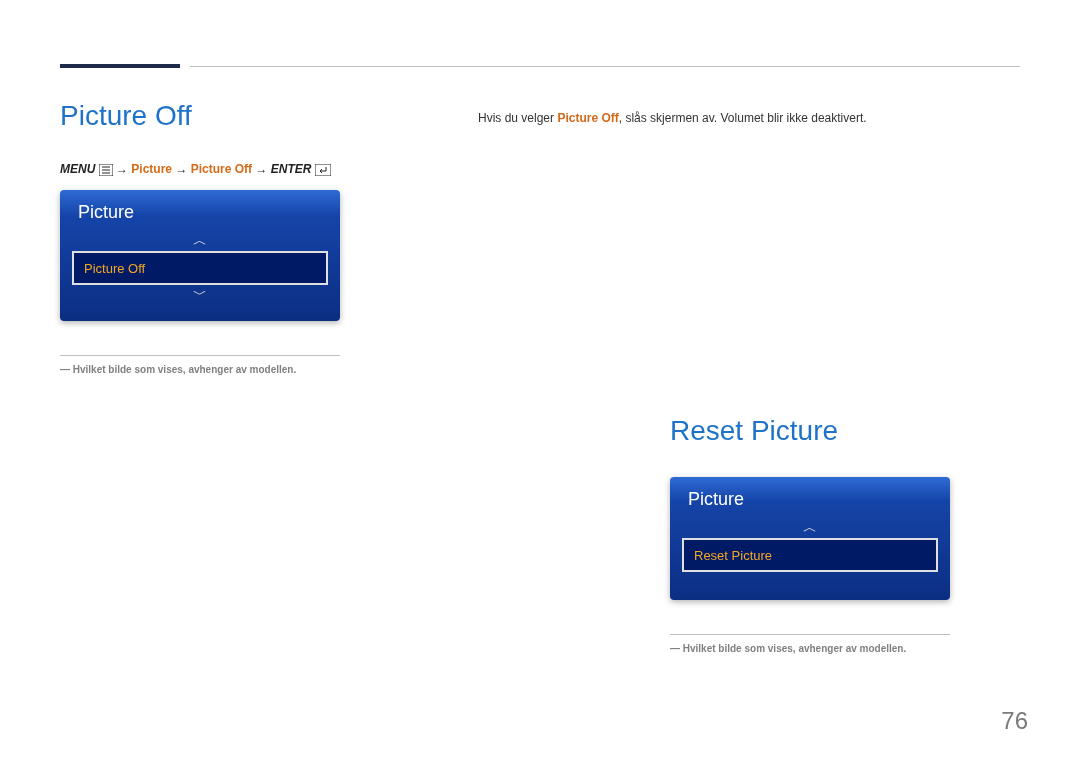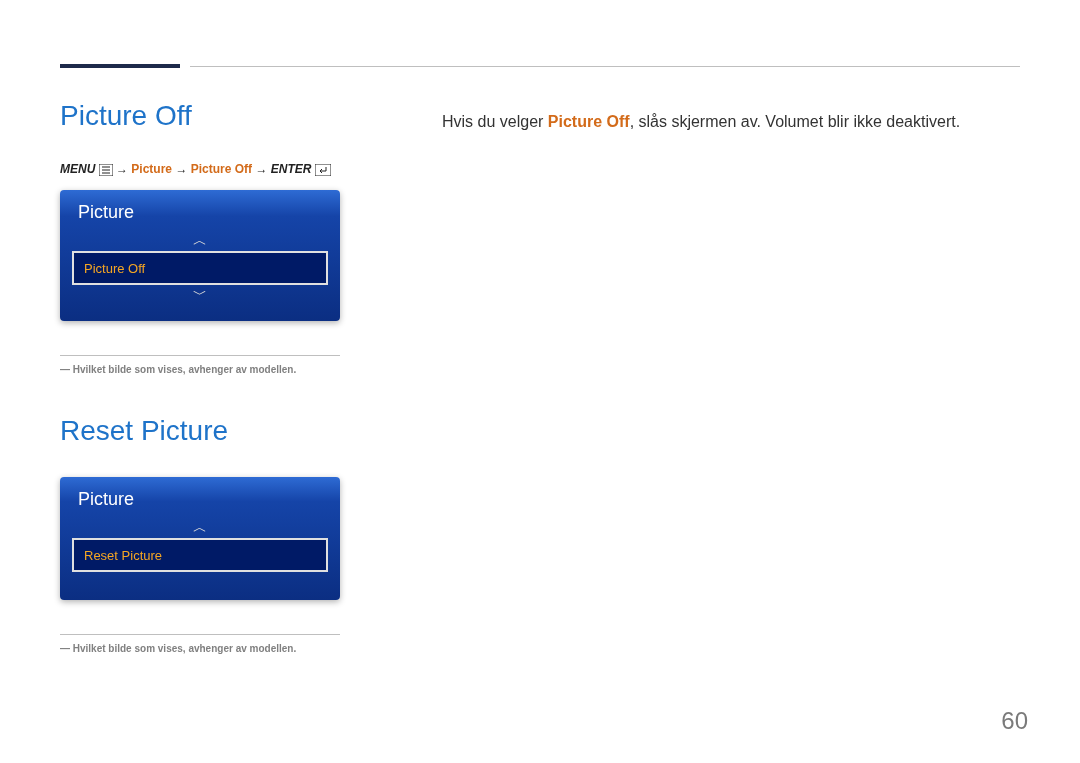--- a/index.html
+++ b/index.html
@@ -22,24 +22,25 @@
   }
   .full-rule {
     border-top: 1px solid #bfbfbf;
     position: absolute;
     top: 66px;
     left: 190px;
     right: 60px;
   }
   .section {
     display: flex;
-    gap: 32px;
+    gap: 68px;
     margin-top: 40px;
     margin-bottom: 40px;
     align-items: flex-start;
+    justify-content: flex-end;
   }
   .left-col { width: 350px; }
   .right-col { flex: 1; padding-top: 8px; }
   h1.section-title {
     color: #1e73c9;
     font-weight: normal;
     font-size: 28px;
     margin-bottom: 30px;
   }
   .breadcrumb {
@@ -88,21 +89,21 @@
     margin: 34px 0 8px 0;
     width: 280px;
   }
   .footnote {
     font-size: 10px;
     color: #808080;
     margin-top: 2px;
     font-weight: bold;
   }
   .body-text {
-    font-size: 16px;
+    font-size: 12px;
     color: #333;
     line-height: 1.7;
   }
   .body-text .inline-highlight { color: #d36b1a; font-weight: bold; }
   .page-number {
     position: absolute;
     bottom: 28px;
     right: 52px;
     font-size: 24px;
     color: #7a7a7a;
@@ -178,13 +179,13 @@
       </div>
 
       <hr class="divider">
       <div class="footnote">― Hvilket bilde som vises, avhenger av modellen.</div>
     </div>
 
   </div>
 
 </div>
 
-<div class="page-number">60</div>
+<div class="page-number">76</div>
 
 </body></html>

